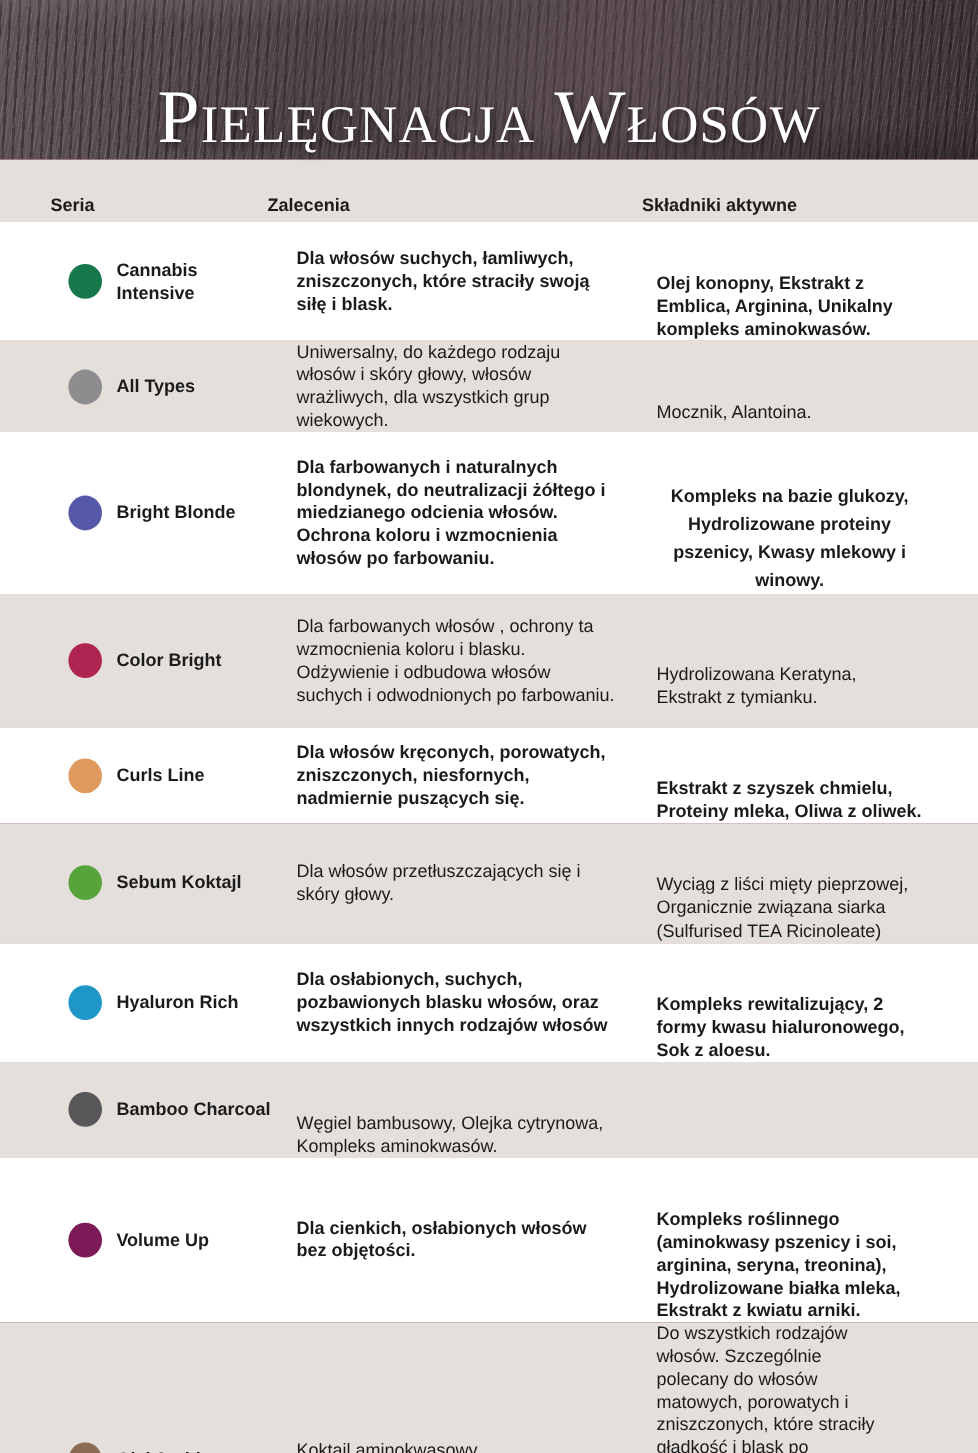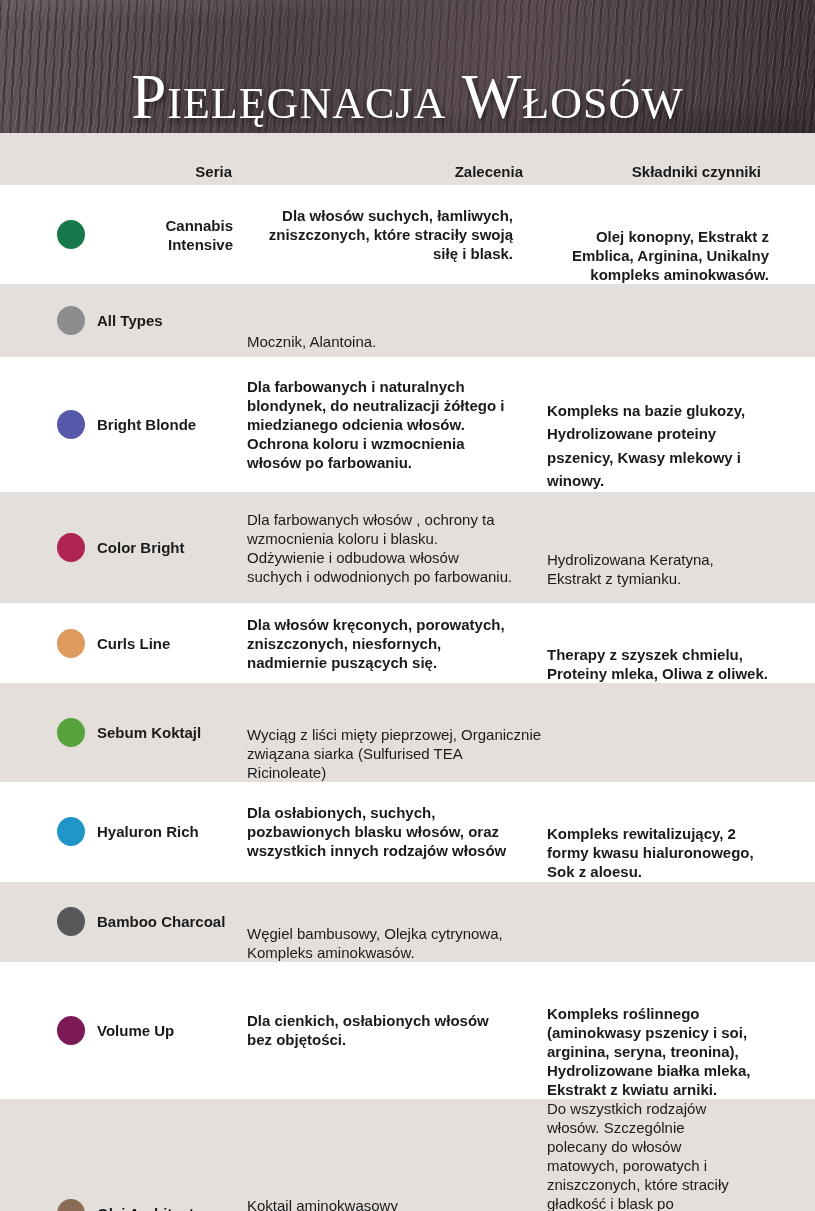--- a/index.html
+++ b/index.html
@@ -28,78 +28,79 @@
   }
   
   .grid-cols{
     display:grid;grid-template-columns:40px 150px 300px 1fr;
     padding:0 42px 0 57px;box-sizing:border-box;
   }
   .col-headers{
     background:#e4dfdb;min-height:52px;align-items:center;
     font-weight:700;font-size:15px;
   }
-  .ch{text-align:right;margin-top:24px;}
+  .ch{text-align:left;margin-top:24px;}
   .ch-seria{grid-column:1 / span 2;position:relative;left:-15px;}
   .ch-zalecenia{grid-column:3;position:relative;left:-24px;}
   .ch-skladniki{grid-column:4;position:relative;left:-12px;}
   .tbody .row{align-items:center;background:#fff;}
   .tbody .row.shaded{background:#e4dfdb;}
-  .tbody .row:nth-child(1){min-height:87px;text-align:right;}
+  .tbody .row:nth-child(1){min-height:87px;}
   .tbody .row:nth-child(2){min-height:73px;}
   .tbody .row:nth-child(3){min-height:114px;}
   .tbody .row:nth-child(4){min-height:111px;}
   .tbody .row:nth-child(5){min-height:75px;}
   .tbody .row:nth-child(6){min-height:85px;}
   .tbody .row:nth-child(7){min-height:85px;}
   .tbody .row:nth-child(8){min-height:75px;}
   .tbody .row:nth-child(9){min-height:95px;}
   .tbody .row:nth-child(10){min-height:170px;}
   .cell{font-size:15px;line-height:1.27;}
   .dot-cell{display:flex;align-items:center;}
   .dot{width:28px;height:29px;border-radius:50%;display:inline-block;}
   .name-cell{font-weight:700;padding-right:14px;}
   .rec-cell{padding-right:34px;}
   .ing-cell{padding-right:4px;white-space:pre-line;margin-top:42px;}
   .row.emph .rec-cell,.row.emph .ing-cell{font-weight:700;}
-  .row:nth-child(3) .ing-cell{line-height:1.55;}
+  .row:nth-child(3) .ing-cell{line-height:1.55;text-align:center;}
   
   .footer{height:56px;display:flex;align-items:flex-start;padding:6px 0 0 57px;box-sizing:border-box;}
   .page-number{color:#a9a9a9;font-size:21px;font-weight:700;}
 </style>
 </head>
 <body>
 
 <div class="page">
 
   <header class="hero">
     <h1>Pielęgnacja Włosów</h1>
   </header>
 
   <div class="col-headers grid-cols">
     <div class="ch ch-seria">Seria</div>
     <div class="ch ch-zalecenia">Zalecenia</div>
-    <div class="ch ch-skladniki">Składniki czynniki</div>
+    <div class="ch ch-skladniki">Składniki aktywne</div>
   </div>
 
   <div class="tbody">
   <div class="row grid-cols emph">
     <div class="cell dot-cell">
       <span class="dot" style="background: rgb(23, 120, 75);"></span>
     </div>
     <div class="cell name-cell">Cannabis Intensive</div>
     <div class="cell rec-cell">Dla włosów suchych, łamliwych, zniszczonych, które straciły swoją siłę i blask.</div>
     <div class="cell ing-cell">Olej konopny, Ekstrakt z Emblica, Arginina, Unikalny kompleks aminokwasów.</div>
   </div>
 
   <div class="row grid-cols shaded">
     <div class="cell dot-cell">
       <span class="dot" style="background: rgb(141, 141, 143);"></span>
     </div>
     <div class="cell name-cell">All Types</div>
+    <div class="cell rec-cell">Uniwersalny, do każdego rodzaju włosów i skóry głowy, włosów wrażliwych, dla wszystkich grup wiekowych.</div>
     <div class="cell ing-cell">Mocznik, Alantoina.</div>
   </div>
 
   <div class="row grid-cols emph">
     <div class="cell dot-cell">
       <span class="dot" style="background: rgb(86, 89, 169);"></span>
     </div>
     <div class="cell name-cell">Bright Blonde</div>
     <div class="cell rec-cell">Dla farbowanych i naturalnych blondynek, do neutralizacji żółtego i miedzianego odcienia włosów. Ochrona koloru i wzmocnienia włosów po farbowaniu.</div>
     <div class="cell ing-cell">Kompleks na bazie glukozy, Hydrolizowane proteiny pszenicy, Kwasy mlekowy i winowy.</div>
@@ -113,28 +114,29 @@
     <div class="cell rec-cell">Dla farbowanych włosów , ochrony ta wzmocnienia koloru i blasku. Odżywienie i odbudowa włosów suchych i odwodnionych po farbowaniu.</div>
     <div class="cell ing-cell">Hydrolizowana Keratyna, Ekstrakt z tymianku.</div>
   </div>
 
   <div class="row grid-cols emph">
     <div class="cell dot-cell">
       <span class="dot" style="background: rgb(223, 154, 94);"></span>
     </div>
     <div class="cell name-cell">Curls Line</div>
     <div class="cell rec-cell">Dla włosów kręconych, porowatych, zniszczonych, niesfornych, nadmiernie puszących się.</div>
-    <div class="cell ing-cell">Therapy z szyszek chmielu, Proteiny mleka, Oliwa z oliwek.</div>
+    <div class="cell ing-cell">Ekstrakt z szyszek chmielu, Proteiny mleka, Oliwa z oliwek.</div>
   </div>
 
   <div class="row grid-cols shaded">
     <div class="cell dot-cell">
       <span class="dot" style="background: rgb(87, 163, 60);"></span>
     </div>
     <div class="cell name-cell">Sebum Koktajl</div>
+    <div class="cell rec-cell">Dla włosów przetłuszczających się i skóry głowy.</div>
     <div class="cell ing-cell">Wyciąg z liści mięty pieprzowej, Organicznie związana siarka (Sulfurised TEA Ricinoleate)</div>
   </div>
 
   <div class="row grid-cols emph">
     <div class="cell dot-cell">
       <span class="dot" style="background: rgb(30, 150, 200);"></span>
     </div>
     <div class="cell name-cell">Hyaluron Rich</div>
     <div class="cell rec-cell">Dla osłabionych, suchych, pozbawionych blasku włosów, oraz wszystkich innych rodzajów włosów</div>
     <div class="cell ing-cell">Kompleks rewitalizujący, 2 formy kwasu hialuronowego, Sok z aloesu.</div>

